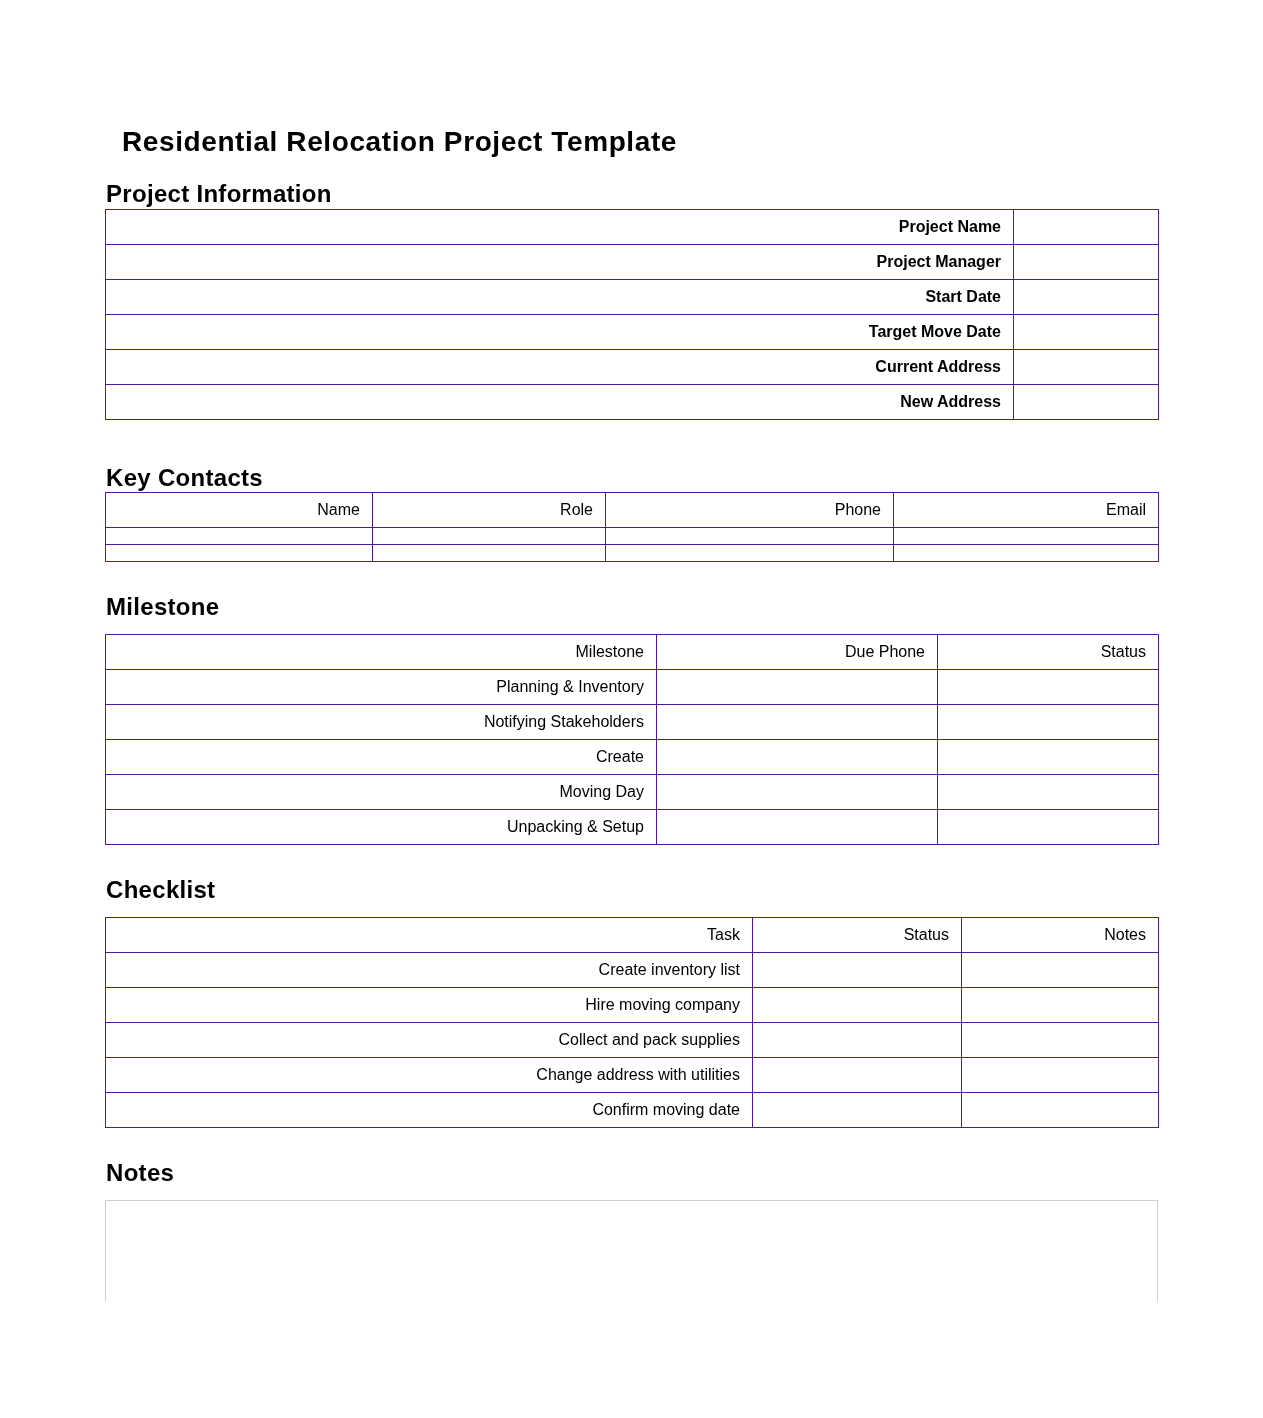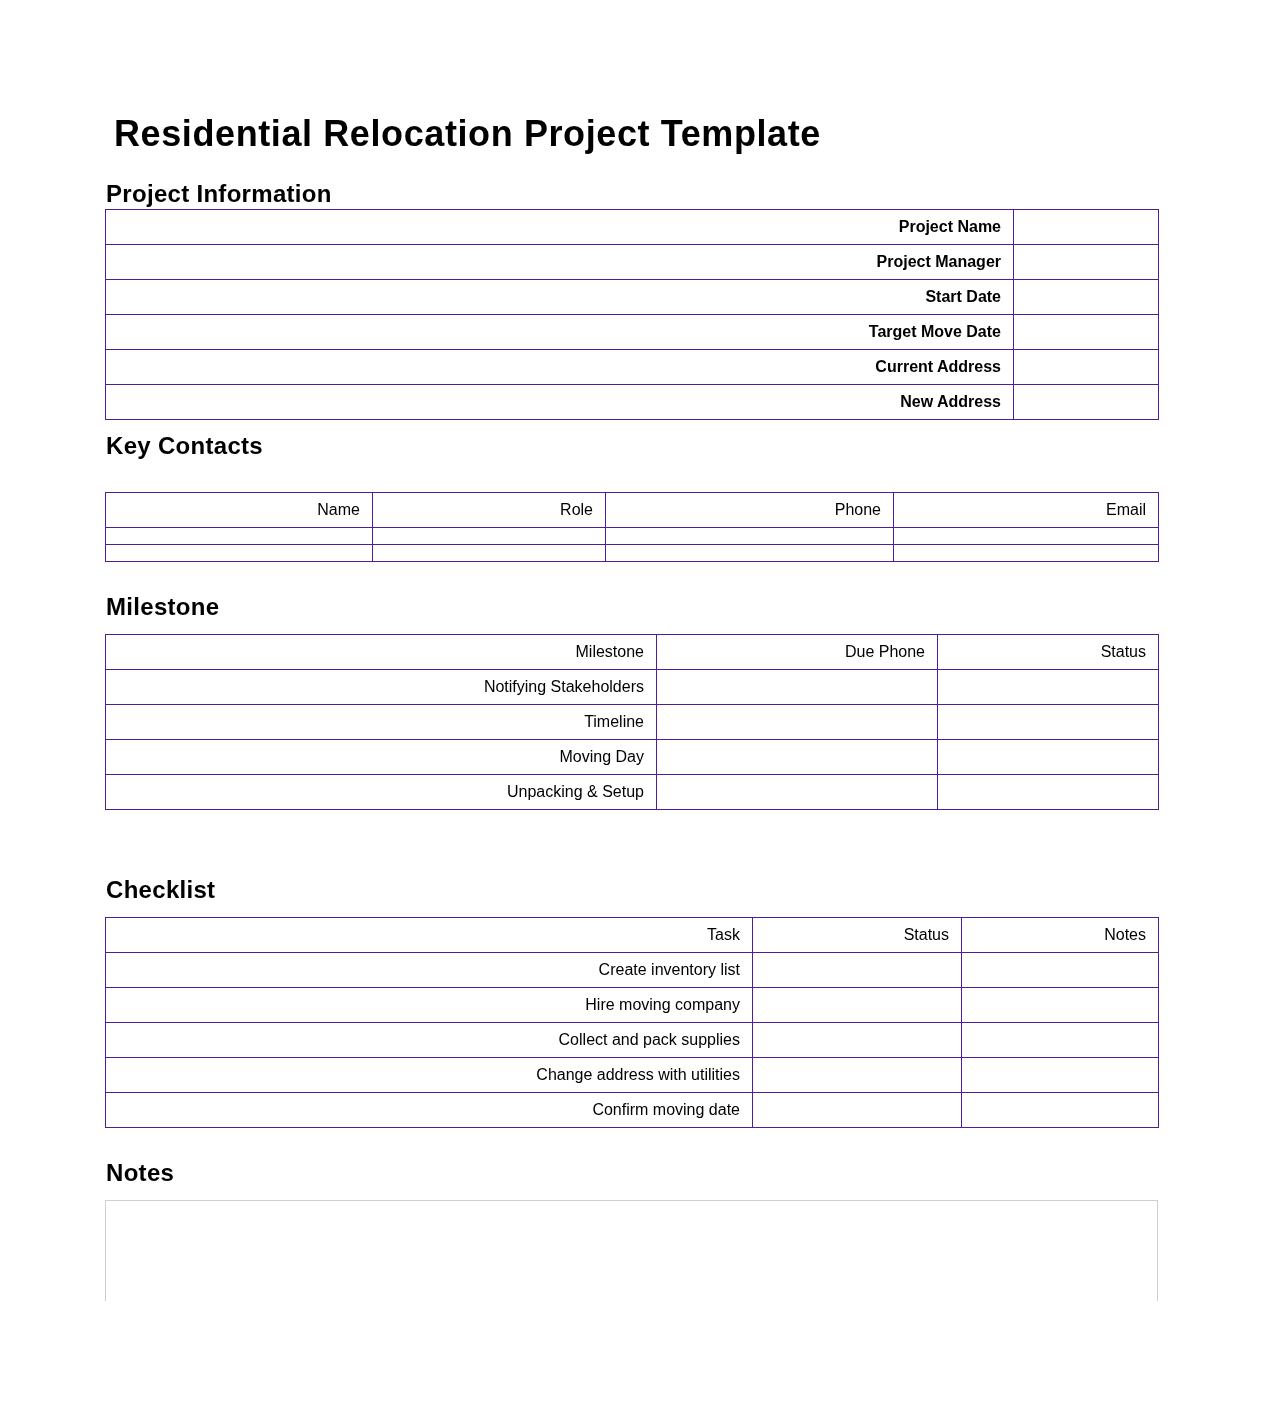--- a/index.html
+++ b/index.html
@@ -2,22 +2,22 @@
 <html><head>
 <meta charset="utf-8">
 <style>
   html, body { margin: 0; padding: 0; background: #ffffff; }
   body {
     width: 1263px; height: 1418px; position: relative; overflow: hidden;
     font-family: "Liberation Sans", sans-serif; color: #000;
   }
   .page { position: absolute; left: 106px; top: 0; width: 1052px; }
   h1 {
-    position: absolute; left: 0; top: 107px; margin: 8px;
-    font-size: 36px; font-weight: bold; letter-spacing: 0.6px; line-height: 38px; white-space: nowrap;
+    position: absolute; left: 0; top: 107px; margin: 16px;
+    font-size: 28px; font-weight: bold; letter-spacing: 0.6px; line-height: 38px; white-space: nowrap;
   }
   h2 {
     position: absolute; left: 0; margin: 0;
     font-size: 24px; font-weight: bold; letter-spacing: 0.3px; line-height: 28px; white-space: nowrap;
   }
   table {
     position: absolute; left: -1px; width: 1053px;
     border-collapse: collapse; table-layout: fixed;
   }
   td, th {
@@ -66,21 +66,21 @@
         <td class="label">Current Address</td>
         <td></td>
       </tr>
       <tr>
         <td class="label">New Address</td>
         <td></td>
       </tr>
     </tbody>
   </table>
 
-  <h2 style="top:432px">Key Contacts</h2>
+  <h2 style="top:464px">Key Contacts</h2>
   <table style="top:492px">
     <colgroup>
         <col style="width:267px">
         <col style="width:233px">
         <col style="width:288px">
         <col style="width:265px">
       </colgroup>
     <thead>
       <tr>
         <th>Name</th>
@@ -114,26 +114,31 @@
       </colgroup>
     <thead>
       <tr>
         <th>Milestone</th>
         <th>Due Phone</th>
         <th>Status</th>
       </tr>
     </thead>
     <tbody>
       <tr>
+        <td>Planning &amp; Inventory</td>
+        <td></td>
+        <td></td>
+      </tr>
+      <tr>
         <td>Notifying Stakeholders</td>
         <td></td>
         <td></td>
       </tr>
       <tr>
-        <td>Timeline</td>
+        <td>Create</td>
         <td></td>
         <td></td>
       </tr>
       <tr>
         <td>Moving Day</td>
         <td></td>
         <td></td>
       </tr>
       <tr>
         <td>Unpacking &amp; Setup</td>

